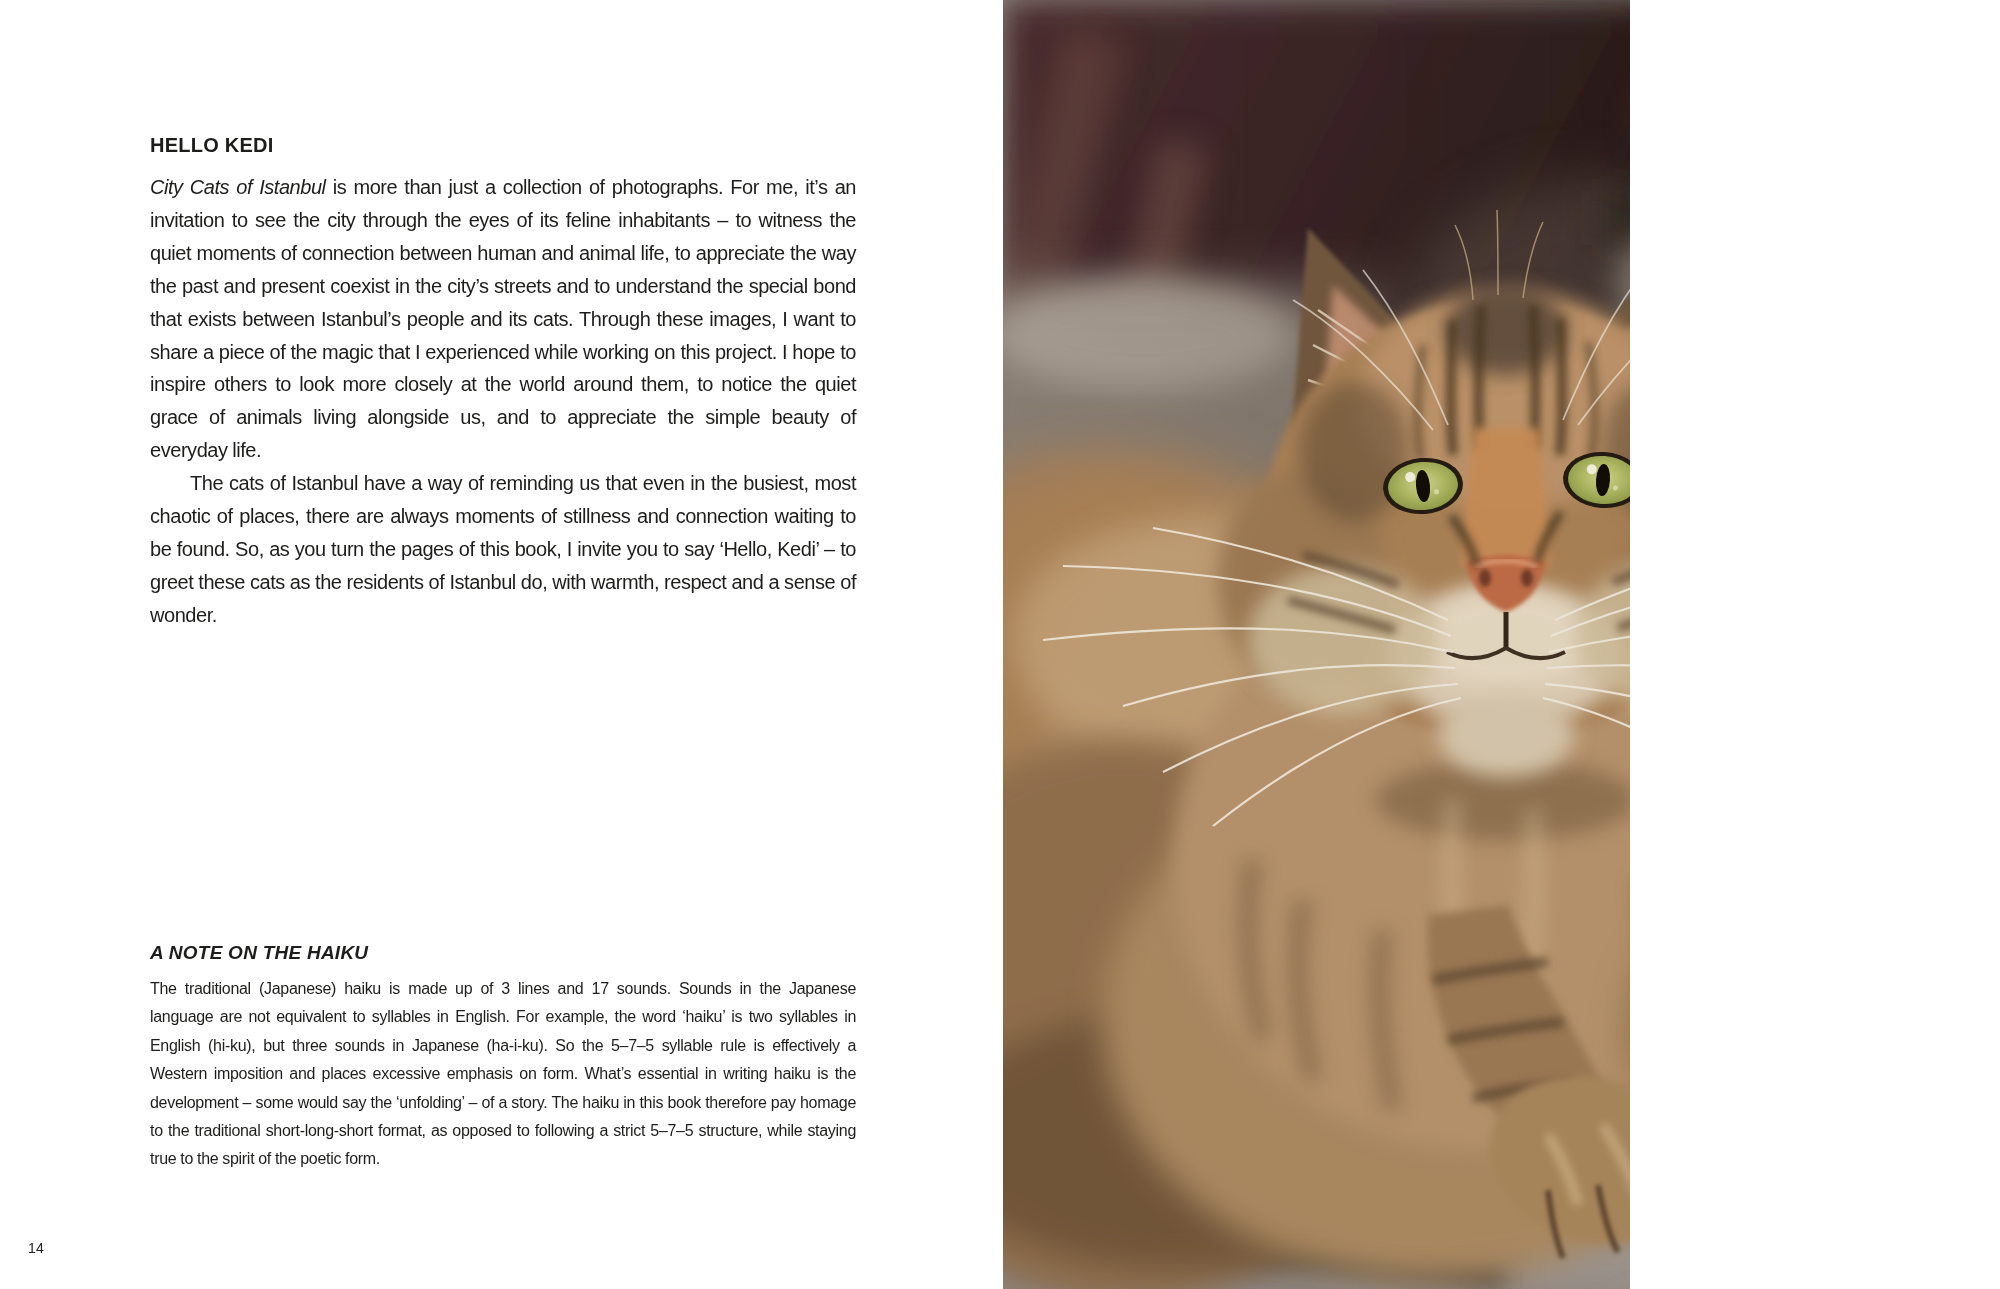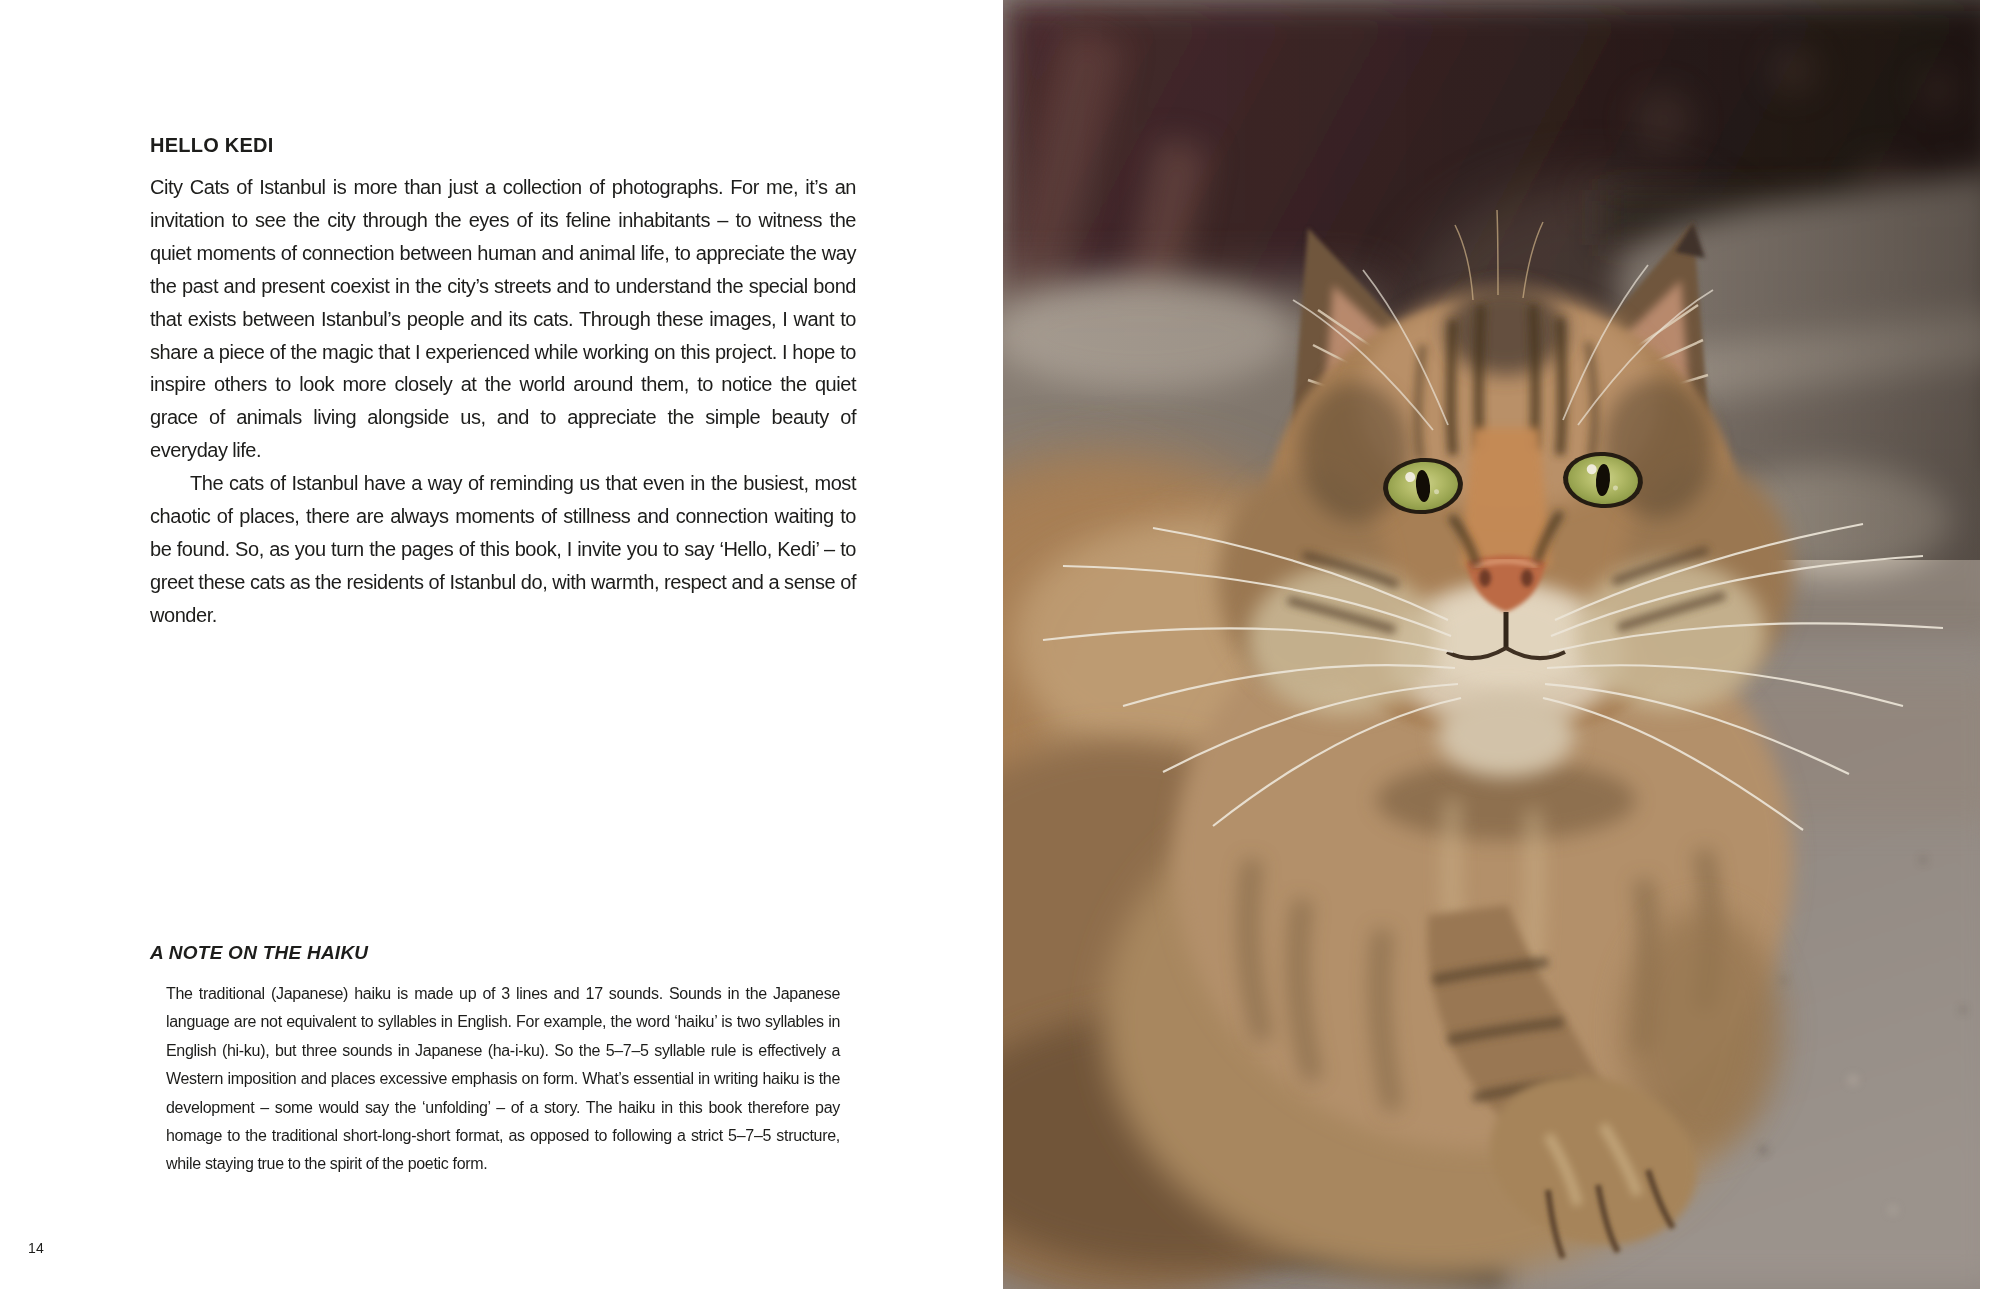--- a/index.html
+++ b/index.html
@@ -2,37 +2,37 @@
 <html style="--c-paper: #ffffff; --c-ink: #1d1d1b; --c-photo-door_maroon: #3c2527; --c-photo-door_dark: #201815; --c-photo-wall_grey: #877d73; --c-photo-stone_grey: #958b81; --c-photo-stone_light: #c6bcae; --c-photo-concrete: #8f8680; --c-photo-step_shadow: #453c35; --c-photo-fur_main: #a77f55; --c-photo-fur_shadow: #6e5339; --c-photo-fur_cream: #d8c8b0; --c-photo-eye_green: #a9b05e; --c-photo-nose_terracotta: #bc6a44;"><head>
 <meta charset="utf-8">
 <style>
   html,body{margin:0;padding:0;}
   body{
     width:2000px;height:1289px;overflow:hidden;
     background:var(--c-paper,#fff);
     color:var(--c-ink,#1d1d1b);
     font-family:"Liberation Sans", sans-serif;
   }
-  .spread{position:relative;width:1980px;height:1289px;overflow:hidden;}
+  .spread{position:relative;width:1610px;height:1289px;overflow:hidden;padding-left:20px;}
   .left-page{position:absolute;left:0;top:0;width:1003px;height:1289px;background:var(--c-paper,#fff);}
   .text-block-1{position:absolute;left:150px;top:134px;width:706px;}
   .sec-heading{
     font-size:20px;font-weight:bold;letter-spacing:.25px;margin:0 0 14px 0;line-height:23px;
   }
   .sec-heading.small{font-size:19px;margin:0 0 11px 0;line-height:22px;font-style:italic;}
   .body-text{
     font-size:20px;line-height:32.9px;text-align:justify;
     letter-spacing:-0.45px;word-spacing:-0.4px;margin:0;
   }
-  .body-text .lead-italic{}
+  .body-text .lead-italic{font-style:italic;}
   .para-indent{text-indent:40px;}
   .text-block-2{position:absolute;left:150px;top:942px;width:706px;}
   .small-text{
     font-size:16px;line-height:28.4px;text-align:justify;
-    letter-spacing:-0.3px;word-spacing:-0.2px;margin:16px;
+    letter-spacing:-0.3px;word-spacing:-0.2px;margin:0;
   }
   .page-number{position:absolute;left:28px;top:1240px;font-size:14px;letter-spacing:.2px;}
   .photo-page{position:absolute;left:1003px;top:0;width:997px;height:1289px;background:#3a2a24;}
   .photo-page svg{display:block;width:997px;height:1289px;}
 </style>
 </head>
 <body>
 
 <div class="spread">
 

